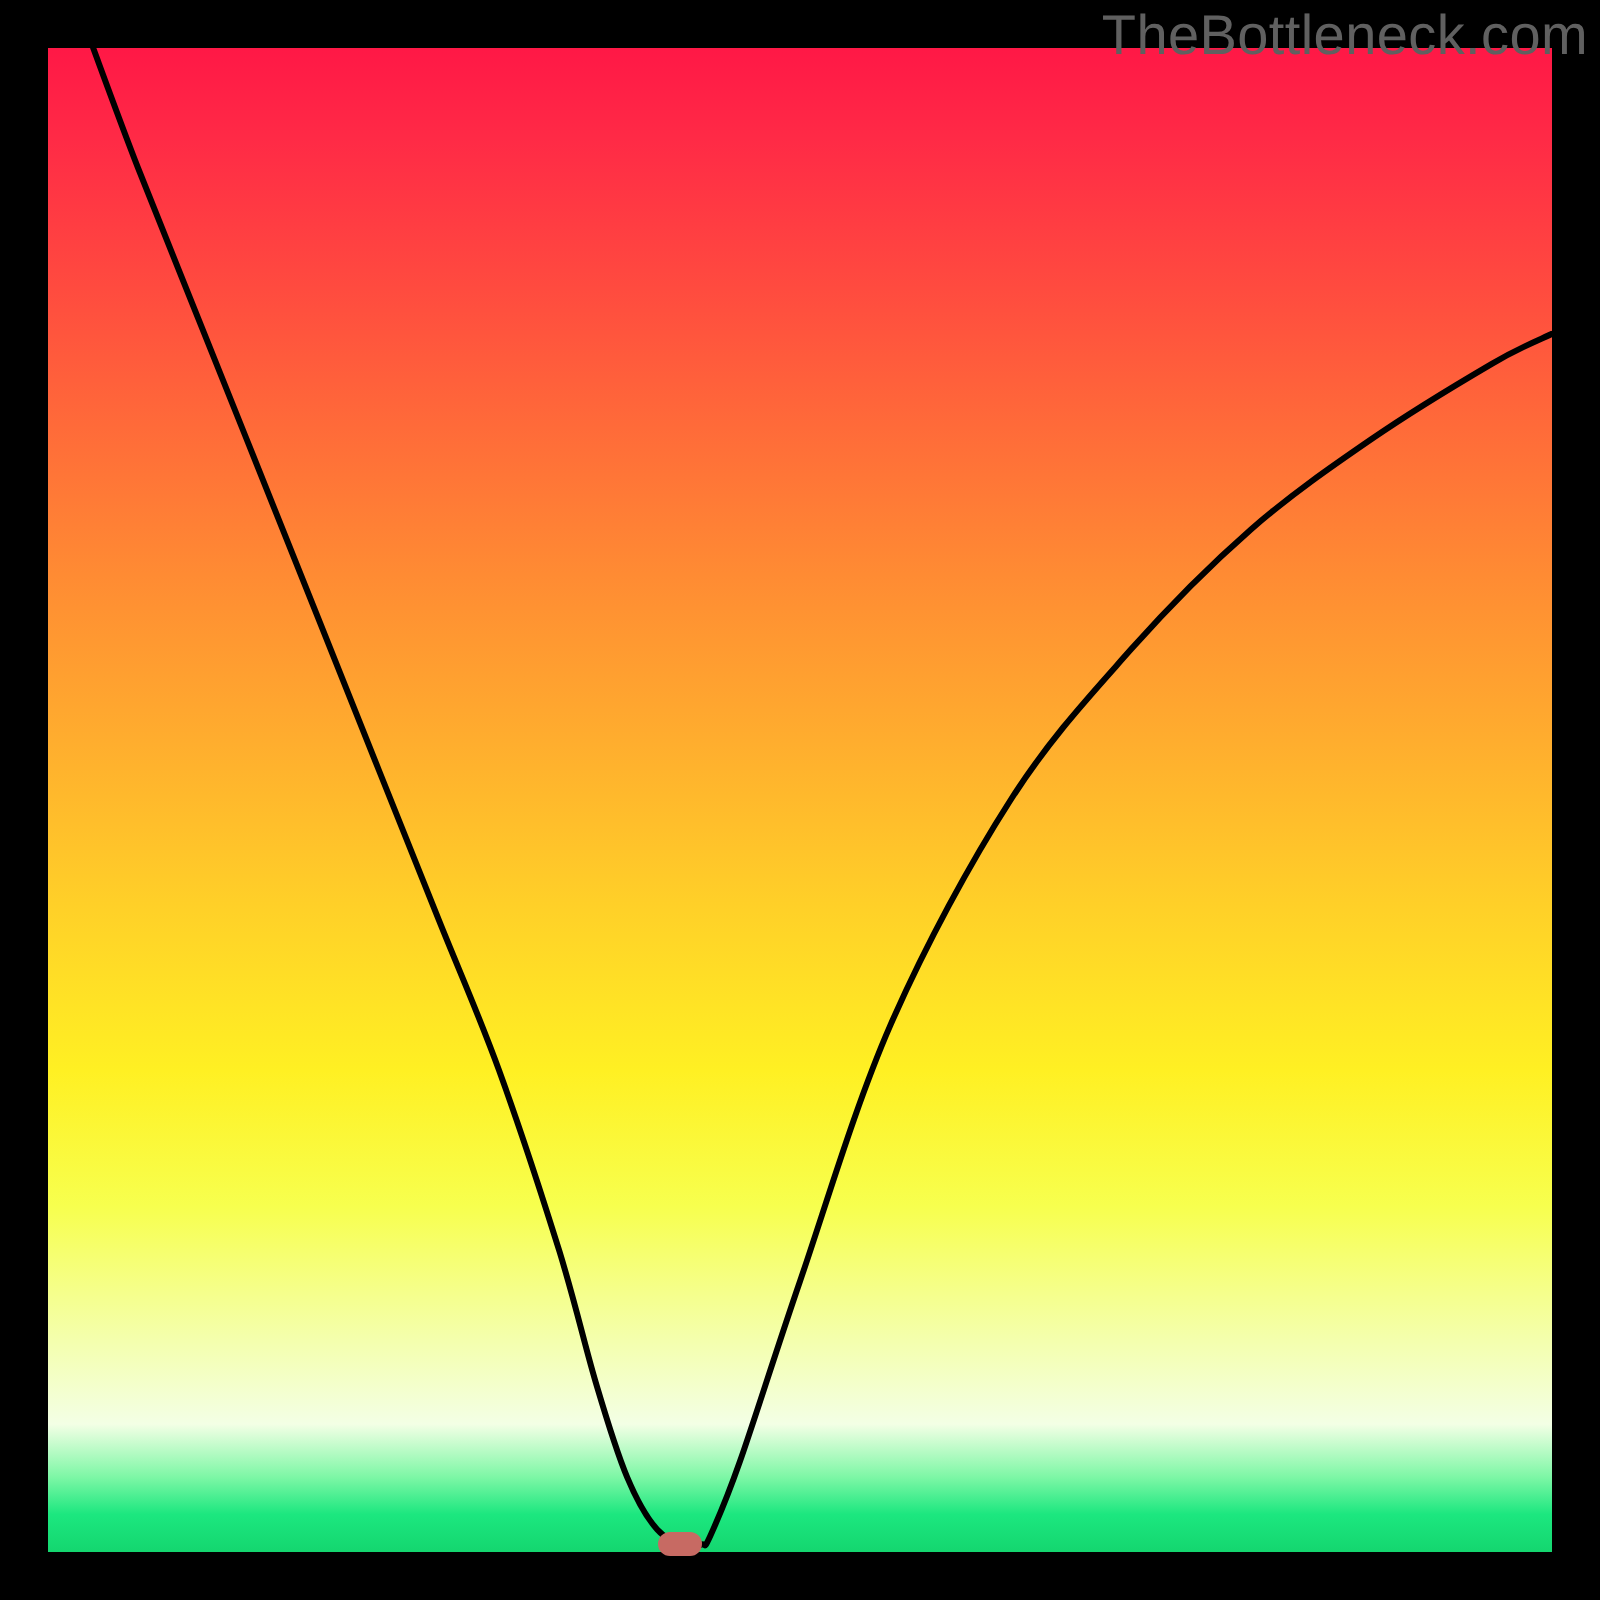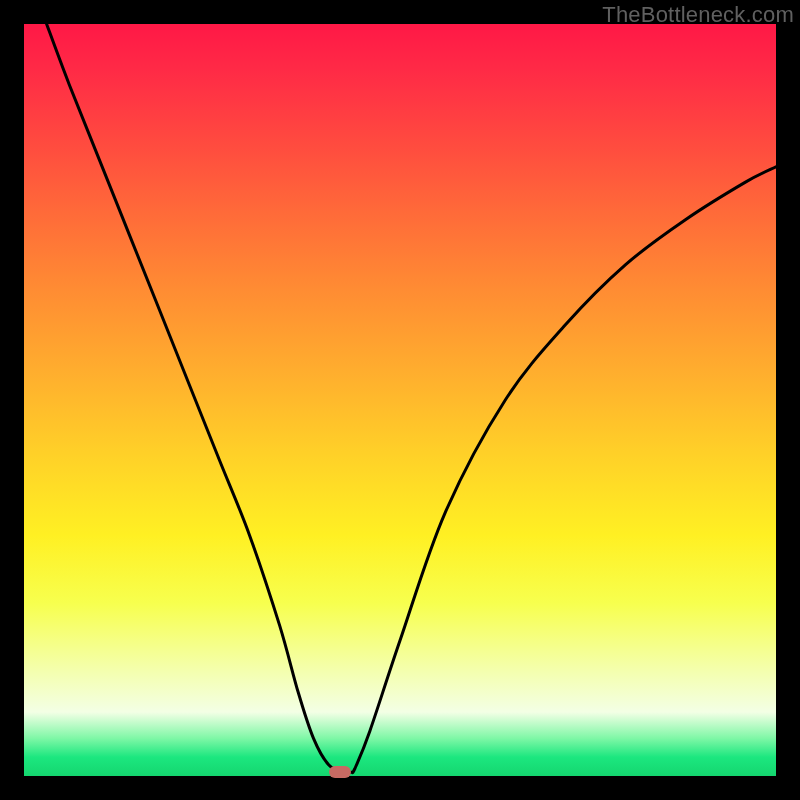--- a/index.html
+++ b/index.html
@@ -40,21 +40,21 @@
       #7ef7a6 95%,
       #1ce77f 97.5%,
       #14d66f 100%
     );
   }
   .watermark {
     position: absolute;
     top: 2px;
     right: 6px;
     color: #606060;
-    font-size: 22px;
+    font-size: 28px;
     font-weight: 500;
     letter-spacing: 0.2px;
   }
   svg.curve {
     position: absolute;
     top: 0;
     left: 0;
     width: 752px;
     height: 752px;
   }

